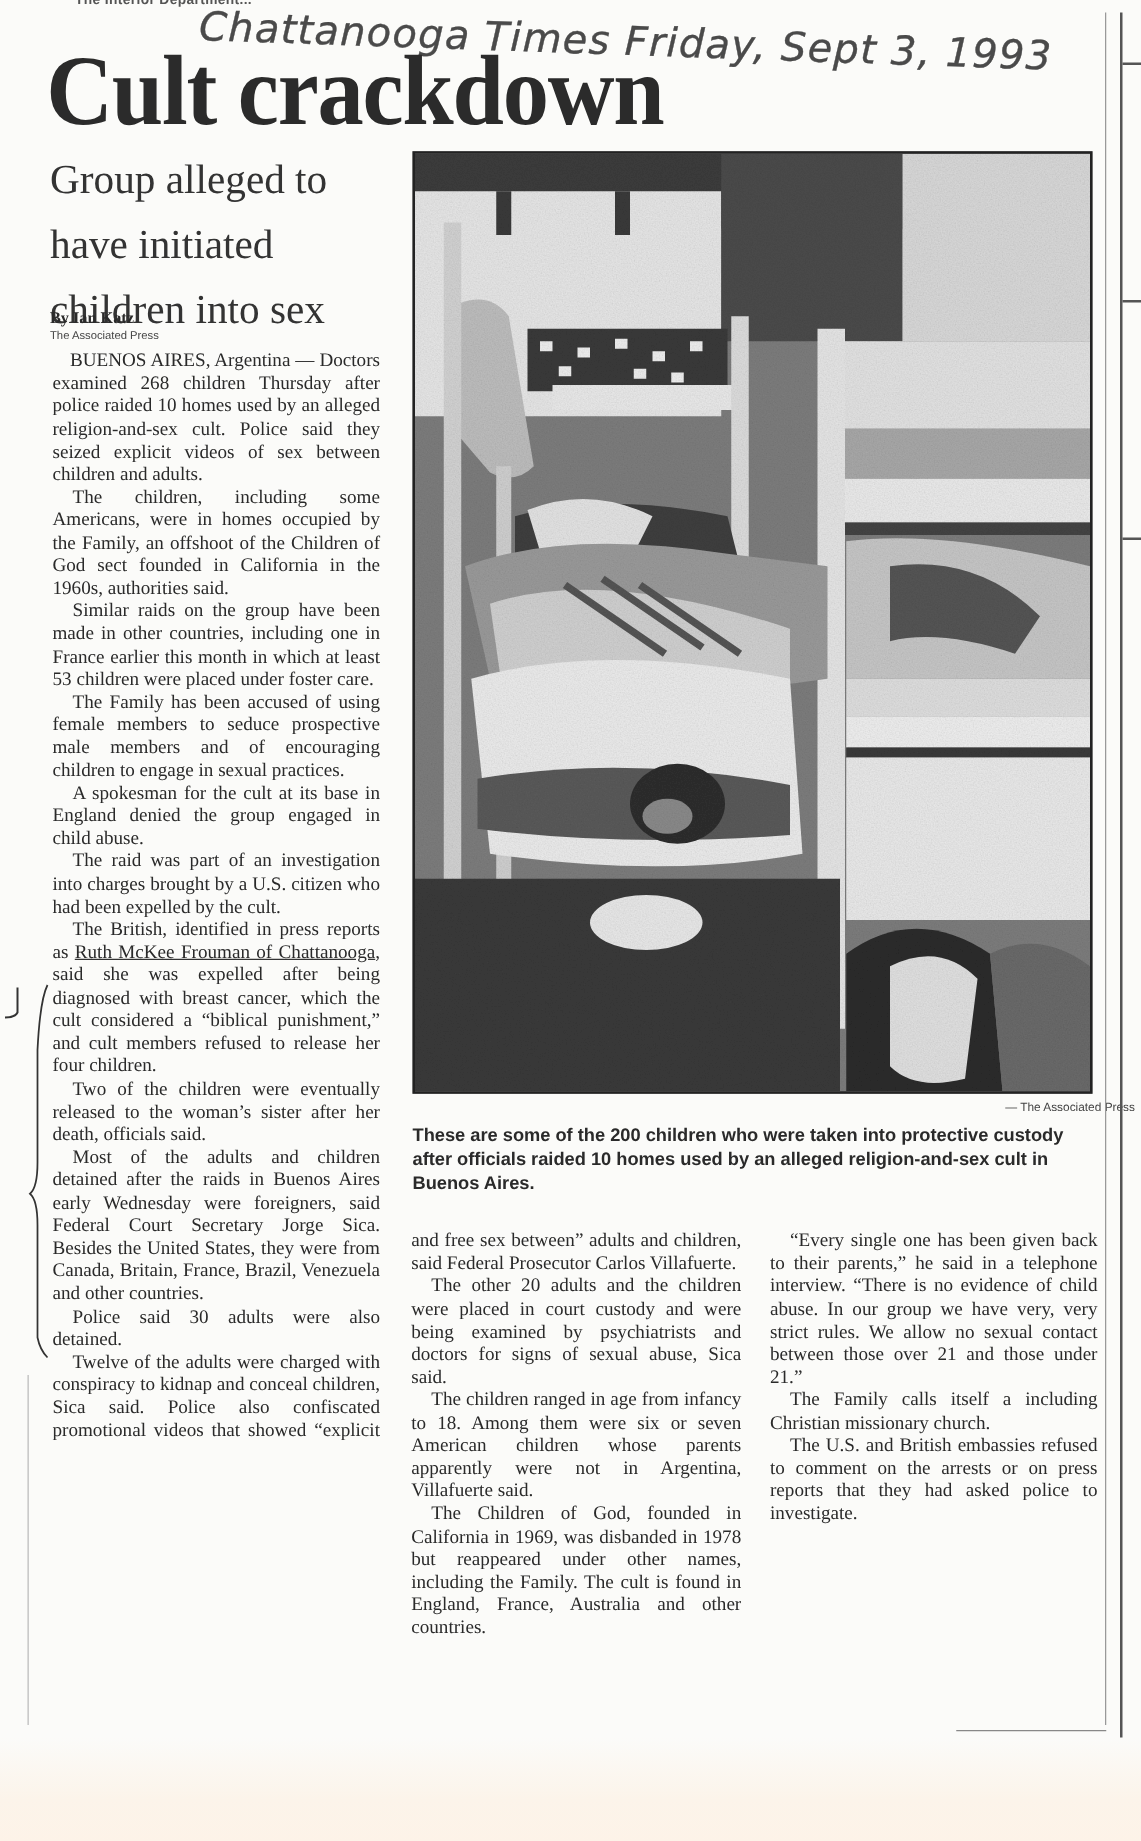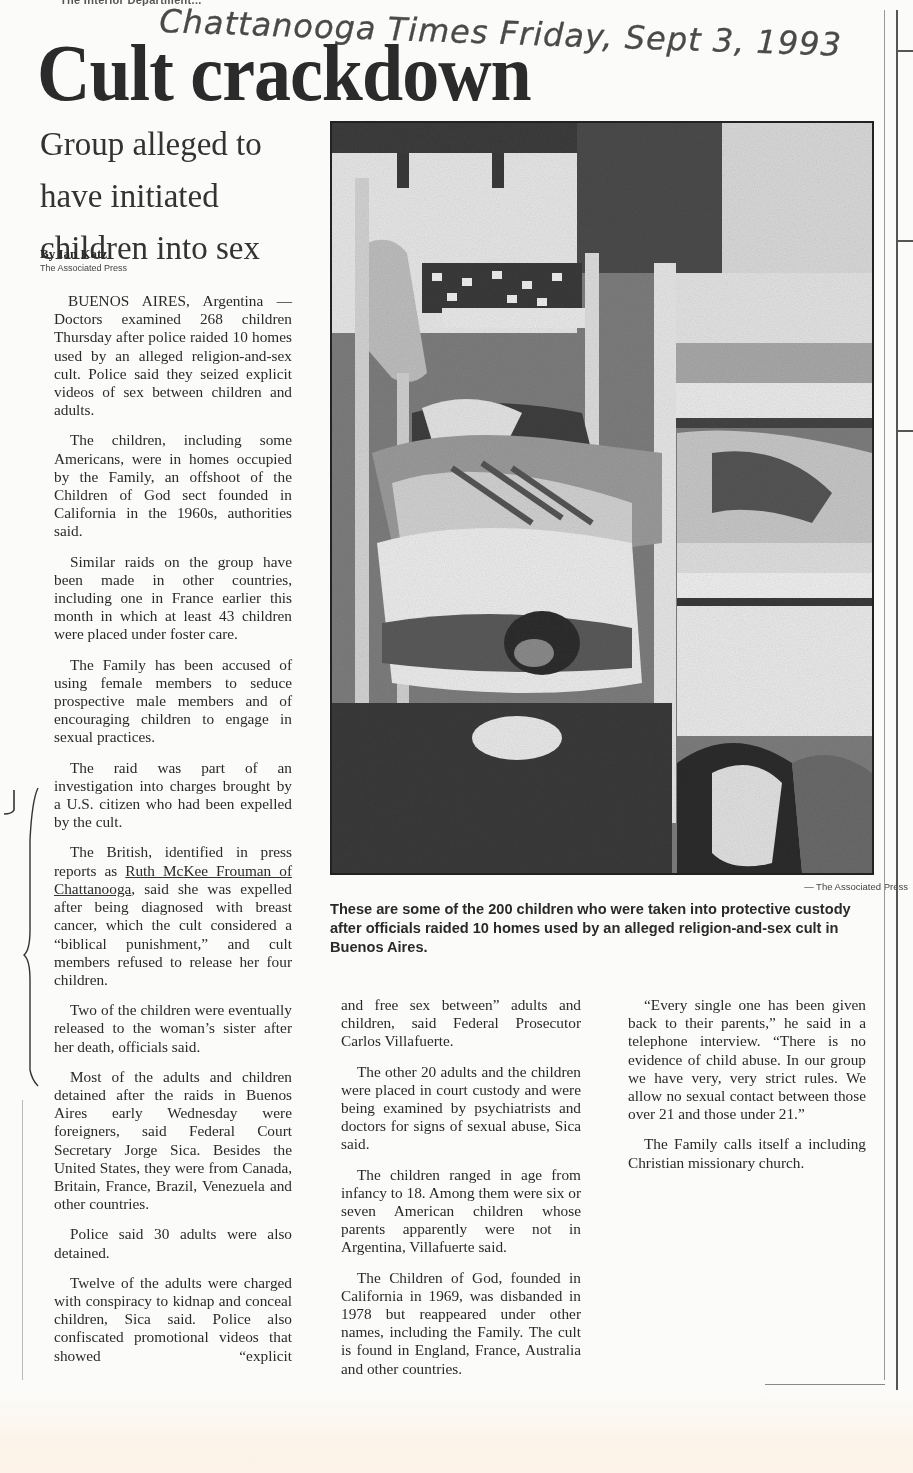--- a/index.html
+++ b/index.html
@@ -41,21 +41,21 @@
       font-family: Liberation Serif, serif; font-weight: bold; font-size: 13px; color: #2a2a2a;
     }
     .byline-org {
       position: absolute; left: 40px; top: 263px;
       font-family: "Liberation Sans", sans-serif; font-size: 9px; color: #444;
     }
     .col {
       position: absolute; font-family: "Liberation Serif", serif; font-size: 15.3px;
       line-height: 18.2px; text-align: justify; color: #2a2a2a;
     }
-    .col p { margin: 12px; text-indent: 16px; }
+    .col p { margin: 0; text-indent: 16px; }
     .col p.first { text-indent: 14px; }
     .col-1 { left: 42px; top: 280px; width: 262px; }
     .col-2 { left: 329px; top: 984px; width: 264px; }
     .col-3 { left: 616px; top: 984px; width: 262px; }
     .underline { text-decoration: underline; text-decoration-color: #333; }
     .photo-frame {
       position: absolute; left: 330px; top: 121px; width: 544px; height: 754px;
       border: 2px solid #222; box-sizing: border-box; background: #8a8a8a; overflow: hidden;
     }
     .photo-frame svg { display: block; }
@@ -85,22 +85,23 @@
 <h1 class="headline" style="margin:0;">Cult crackdown</h1>
 
 <div class="subhead">Group alleged to have initiated children into sex</div>
 
 <div class="byline">By Ian Katz</div>
 <div class="byline-org">The Associated Press</div>
 
 <div class="col col-1">
   <p class="first">BUENOS AIRES, Argentina — Doctors examined 268 children Thursday after police raided 10 homes used by an alleged religion-and-sex cult. Police said they seized explicit videos of sex between children and adults.</p>
   <p>The children, including some Americans, were in homes occupied by the Family, an offshoot of the Children of God sect founded in California in the 1960s, authorities said.</p>
-  <p>Similar raids on the group have been made in other countries, including one in France earlier this month in which at least 43 children were placed under foster care.</p>
+  <p>Similar raids on the group have been made in other countries, including one in France earlier this month in which at least 53 children were placed under foster care.</p>
   <p>The Family has been accused of using female members to seduce prospective male members and of encouraging children to engage in sexual practices.</p>
+  <p>A spokesman for the cult at its base in England denied the group engaged in child abuse.</p>
   <p>The raid was part of an investigation into charges brought by a U.S. citizen who had been expelled by the cult.</p>
   <p><span>The British, identified in press reports as </span><span class="underline">Ruth McKee Frouman of Chattanooga</span><span>, said she was expelled after being diagnosed with breast cancer, which the cult considered a “biblical punishment,” and cult members refused to release her four children.</span></p>
   <p>Two of the children were eventually released to the woman’s sister after her death, officials said.</p>
   <p>Most of the adults and children detained after the raids in Buenos Aires early Wednesday were foreigners, said Federal Court Secretary Jorge Sica. Besides the United States, they were from Canada, Britain, France, Brazil, Venezuela and other countries.</p>
   <p>Police said 30 adults were also detained.</p>
   <p style="text-align-last: justify;">Twelve of the adults were charged with conspiracy to kidnap and conceal children, Sica said. Police also confiscated promotional videos that showed “explicit</p>
 </div>
 
 <svg class="margin-bracket" viewBox="0 0 40 310">
   <path d="M14 10 L14 30 Q12 34 4 34" fill="none" stroke="#333" stroke-width="1.6"></path>
@@ -187,20 +188,21 @@
 <div class="col col-2">
   <p class="first" style="text-indent:0">and free sex between” adults and children, said Federal Prosecutor Carlos Villafuerte.</p>
   <p>The other 20 adults and the children were placed in court custody and were being examined by psychiatrists and doctors for signs of sexual abuse, Sica said.</p>
   <p>The children ranged in age from infancy to 18. Among them were six or seven American children whose parents apparently were not in Argentina, Villafuerte said.</p>
   <p>The Children of God, founded in California in 1969, was disbanded in 1978 but reappeared under other names, including the Family. The cult is found in England, France, Australia and other countries.</p>
 </div>
 
 <div class="col col-3">
   <p>“Every single one has been given back to their parents,” he said in a telephone interview. “There is no evidence of child abuse. In our group we have very, very strict rules. We allow no sexual contact between those over 21 and those under 21.”</p>
   <p>The Family calls itself a including Christian missionary church.</p>
+  <p>The U.S. and British embassies refused to comment on the arrests or on press reports that they had asked police to investigate.</p>
 </div>
 
 <div class="rule-v" style="left:884px; top:10px; width:1px; height:1370px; background:#999;"></div>
 <div class="rule-v" style="left:896px; top:10px; width:2px; height:1380px;"></div>
 <div class="rule-v" style="left:898px; top:50px; width:15px; height:2px;"></div>
 <div class="rule-v" style="left:898px; top:240px; width:15px; height:2px;"></div>
 <div class="rule-v" style="left:898px; top:430px; width:15px; height:2px;"></div>
 <div class="rule-v" style="left:22px; top:1100px; width:1px; height:280px; background:#bbb;"></div>
 <div class="rule-v" style="left:765px; top:1384px; width:120px; height:1px; background:#888;"></div>
 

